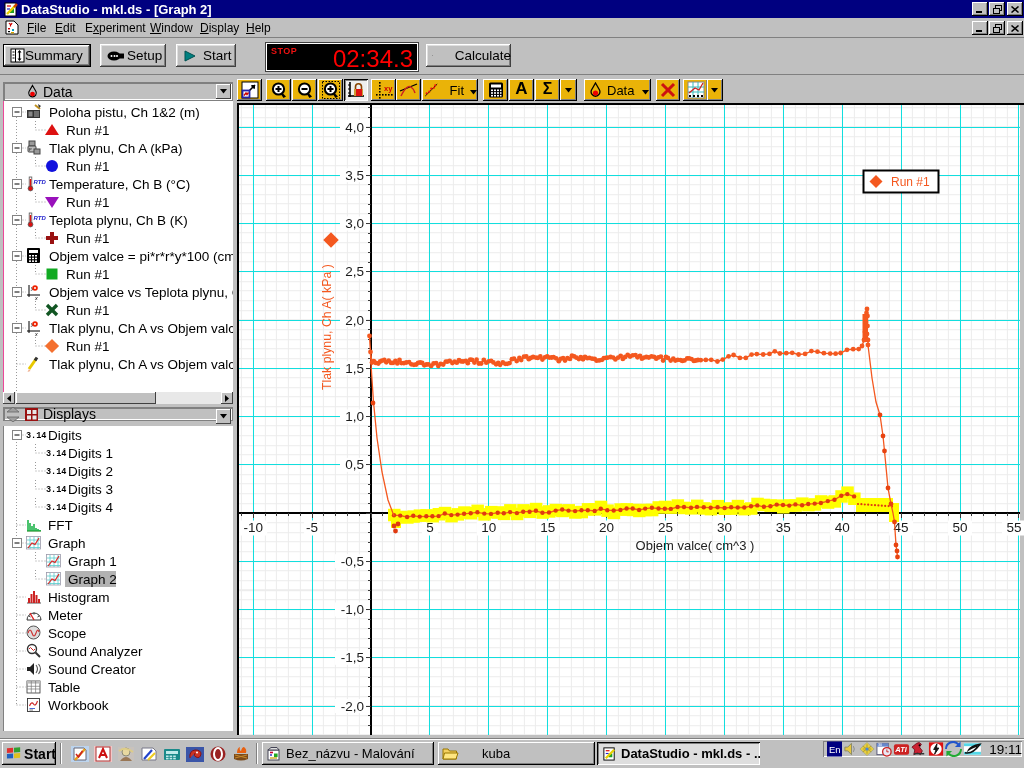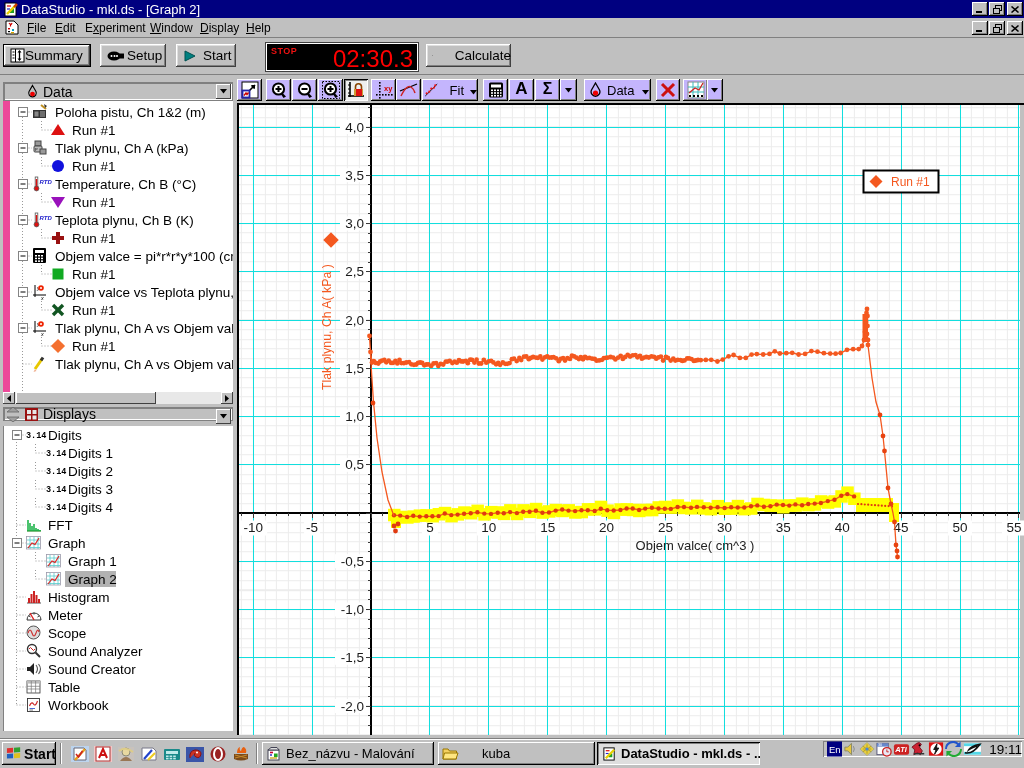--- a/index.html
+++ b/index.html
@@ -1,23 +1,23 @@
 <!DOCTYPE html>
 <html><head><meta charset="utf-8"><title>DataStudio</title><style>
 *{margin:0;padding:0;box-sizing:border-box}
 html,body{width:1024px;height:768px}
 body{font-family:"Liberation Sans",sans-serif;background:#c0c0c0;position:relative;overflow:hidden;font-size:13px;color:#000}
 .abs{position:absolute}
 .raisedthin{background:#c0c0c0;box-shadow:inset -1px -1px 0 #808080,inset 1px 1px 0 #fff}
 .sunkthin{box-shadow:inset 1px 1px 0 #808080,inset -1px -1px 0 #fff}
-.tbtn{background:#c4b5fd;box-shadow:inset -1px -1px 0 #000,inset 1px 1px 0 #fff,inset -2px -2px 0 #808080}
+.tbtn{background:#eab308;box-shadow:inset -1px -1px 0 #000,inset 1px 1px 0 #fff,inset -2px -2px 0 #808080}
 .tbtn.pressed{background:#efefef;box-shadow:inset 1px 1px 0 #000,inset -1px -1px 0 #fff,inset 2px 2px 0 #808080}
 .cic{width:100%;height:100%;display:flex;align-items:center;justify-content:center}
 .titlebar{left:0;top:0;width:1024px;height:18px;background:#000080;display:flex;align-items:center}
-.titlebar .txt{color:#fff;font-weight:normal;font-size:13px;margin-left:4px}
+.titlebar .txt{color:#fff;font-weight:bold;font-size:13px;margin-left:4px}
 .wbtn{width:16px;height:14px;background:#c0c0c0;box-shadow:inset -1px -1px 0 #000,inset 1px 1px 0 #fff,inset -2px -2px 0 #808080;display:flex;align-items:center;justify-content:center}
 .menubar{left:0;top:18px;width:1024px;height:20px;background:#c0c0c0;display:flex;align-items:center;border-bottom:1px solid #808080}
 .menubar span.mi{font-size:12px}
 u{text-decoration:underline}
 .toolrow{left:0;top:39px;width:1024px;height:36px;background:#c0c0c0;border-bottom:1px solid #808080;box-shadow:0 1px 0 #fff}
 .bigbtn{position:absolute;top:44px;height:23px;background:#c0c0c0;box-shadow:inset -1px -1px 0 #404040,inset 1px 1px 0 #fff,inset -2px -2px 0 #808080,inset 2px 2px 0 #dfdfdf;display:flex;align-items:center;font-size:13.5px}
 .hdrbar{background:#c0c0c0;display:flex;align-items:center}
 .lcd{position:absolute;left:266px;top:43px;width:152px;height:28px;background:#000;border:1px solid #fff;outline:1px solid #404040}
 .tb{position:absolute;top:742px;height:23px;background:#c0c0c0;box-shadow:inset -1px -1px 0 #000,inset 1px 1px 0 #fff,inset -2px -2px 0 #808080;display:flex;align-items:center;font-size:13px;overflow:hidden;white-space:nowrap}
 .tbp{box-shadow:inset 1px 1px 0 #000,inset -1px -1px 0 #fff,inset 2px 2px 0 #808080;background:#e2e2e2}
@@ -111,21 +111,21 @@
  <span style="margin-left:2px">Setup</span>
 </div>
 <div class="bigbtn" style="left:176px;width:60px">
  <svg style="margin-left:8px" width="12" height="12" viewBox="0 0 12 12">
       <path d="M1 1 L11 6 L1 11 z" fill="#008080" stroke="#005050"></path>
     </svg>
  <span style="margin-left:7px">Start</span>
 </div>
 <div class="lcd">
  <div class="abs" style="left:4px;top:2px;font-size:9px;font-weight:bold;color:#ee1111;letter-spacing:.5px">STOP</div>
- <div class="abs" style="right:4px;top:2px;font-size:24px;line-height:25px;color:#ff0000;font-family:'Liberation Sans',sans-serif">02:30.3</div>
+ <div class="abs" style="right:4px;top:2px;font-size:24px;line-height:25px;color:#ff0000;font-family:'Liberation Sans',sans-serif">02:34.3</div>
 </div>
 <div class="bigbtn" style="left:426px;width:85px">
  <svg style="margin-left:6px" width="15" height="15" viewBox="0 0 20 20">
   <rect x="3" y="2.5" width="14" height="15" rx="1.5" fill="#000"></rect>
   <rect x="5" y="4.5" width="10" height="3" fill="#fff"></rect>
   <g fill="#fff">
         <rect x="5" y="9.5" width="2" height="1.6"></rect>
         <rect x="8" y="9.5" width="2" height="1.6"></rect>
         <rect x="11" y="9.5" width="2" height="1.6"></rect>
         <rect x="14" y="9.5" width="1.5" height="1.6"></rect>
@@ -336,21 +336,21 @@
       <circle cx="7.5" cy="11" r="2.8" fill="#ee0000"></circle>
     </svg>
  <span style="margin-left:4px;font-size:14px">Data</span>
  <div class="abs raisedthin" style="right:1px;top:1px;width:15px;height:15px;background:#c0c0c0;box-shadow:inset -1px -1px 0 #404040,inset 1px 1px 0 #fff;display:flex;align-items:center;justify-content:center">
       <svg width="8" height="5" viewBox="0 0 8 5">
         <path d="M0 0 h7 l-3.5 4.5z" fill="#000"></path>
       </svg>
     </div>
 </div>
 
-<div class="abs" style="left:3px;top:101px;width:230px;height:291px;background:#fff;border-left:7px solid #ec4899;overflow:hidden">
+<div class="abs" style="left:3px;top:101px;width:230px;height:291px;background:#fff;border-left:1px solid #ec4899;overflow:hidden">
 <svg width="230" height="291">
  <g stroke="#999" stroke-dasharray="1,2">
   <line x1="12.5" y1="10" x2="12.5" y2="356"></line>
  </g>
 <line x1="12.5" y1="11" x2="22" y2="11" stroke="#999" stroke-dasharray="1,2"></line>
       <rect x="8.5" y="6.5" width="9" height="9" fill="#fff" stroke="#848484"></rect>
       <line x1="10.5" y1="11" x2="15.5" y2="11" stroke="#000"></line>
       <g transform="translate(22,3)">
         <rect x="1" y="6" width="13" height="8" fill="#333"></rect>
         <rect x="2.5" y="7.5" width="4" height="5" fill="#888"></rect>

